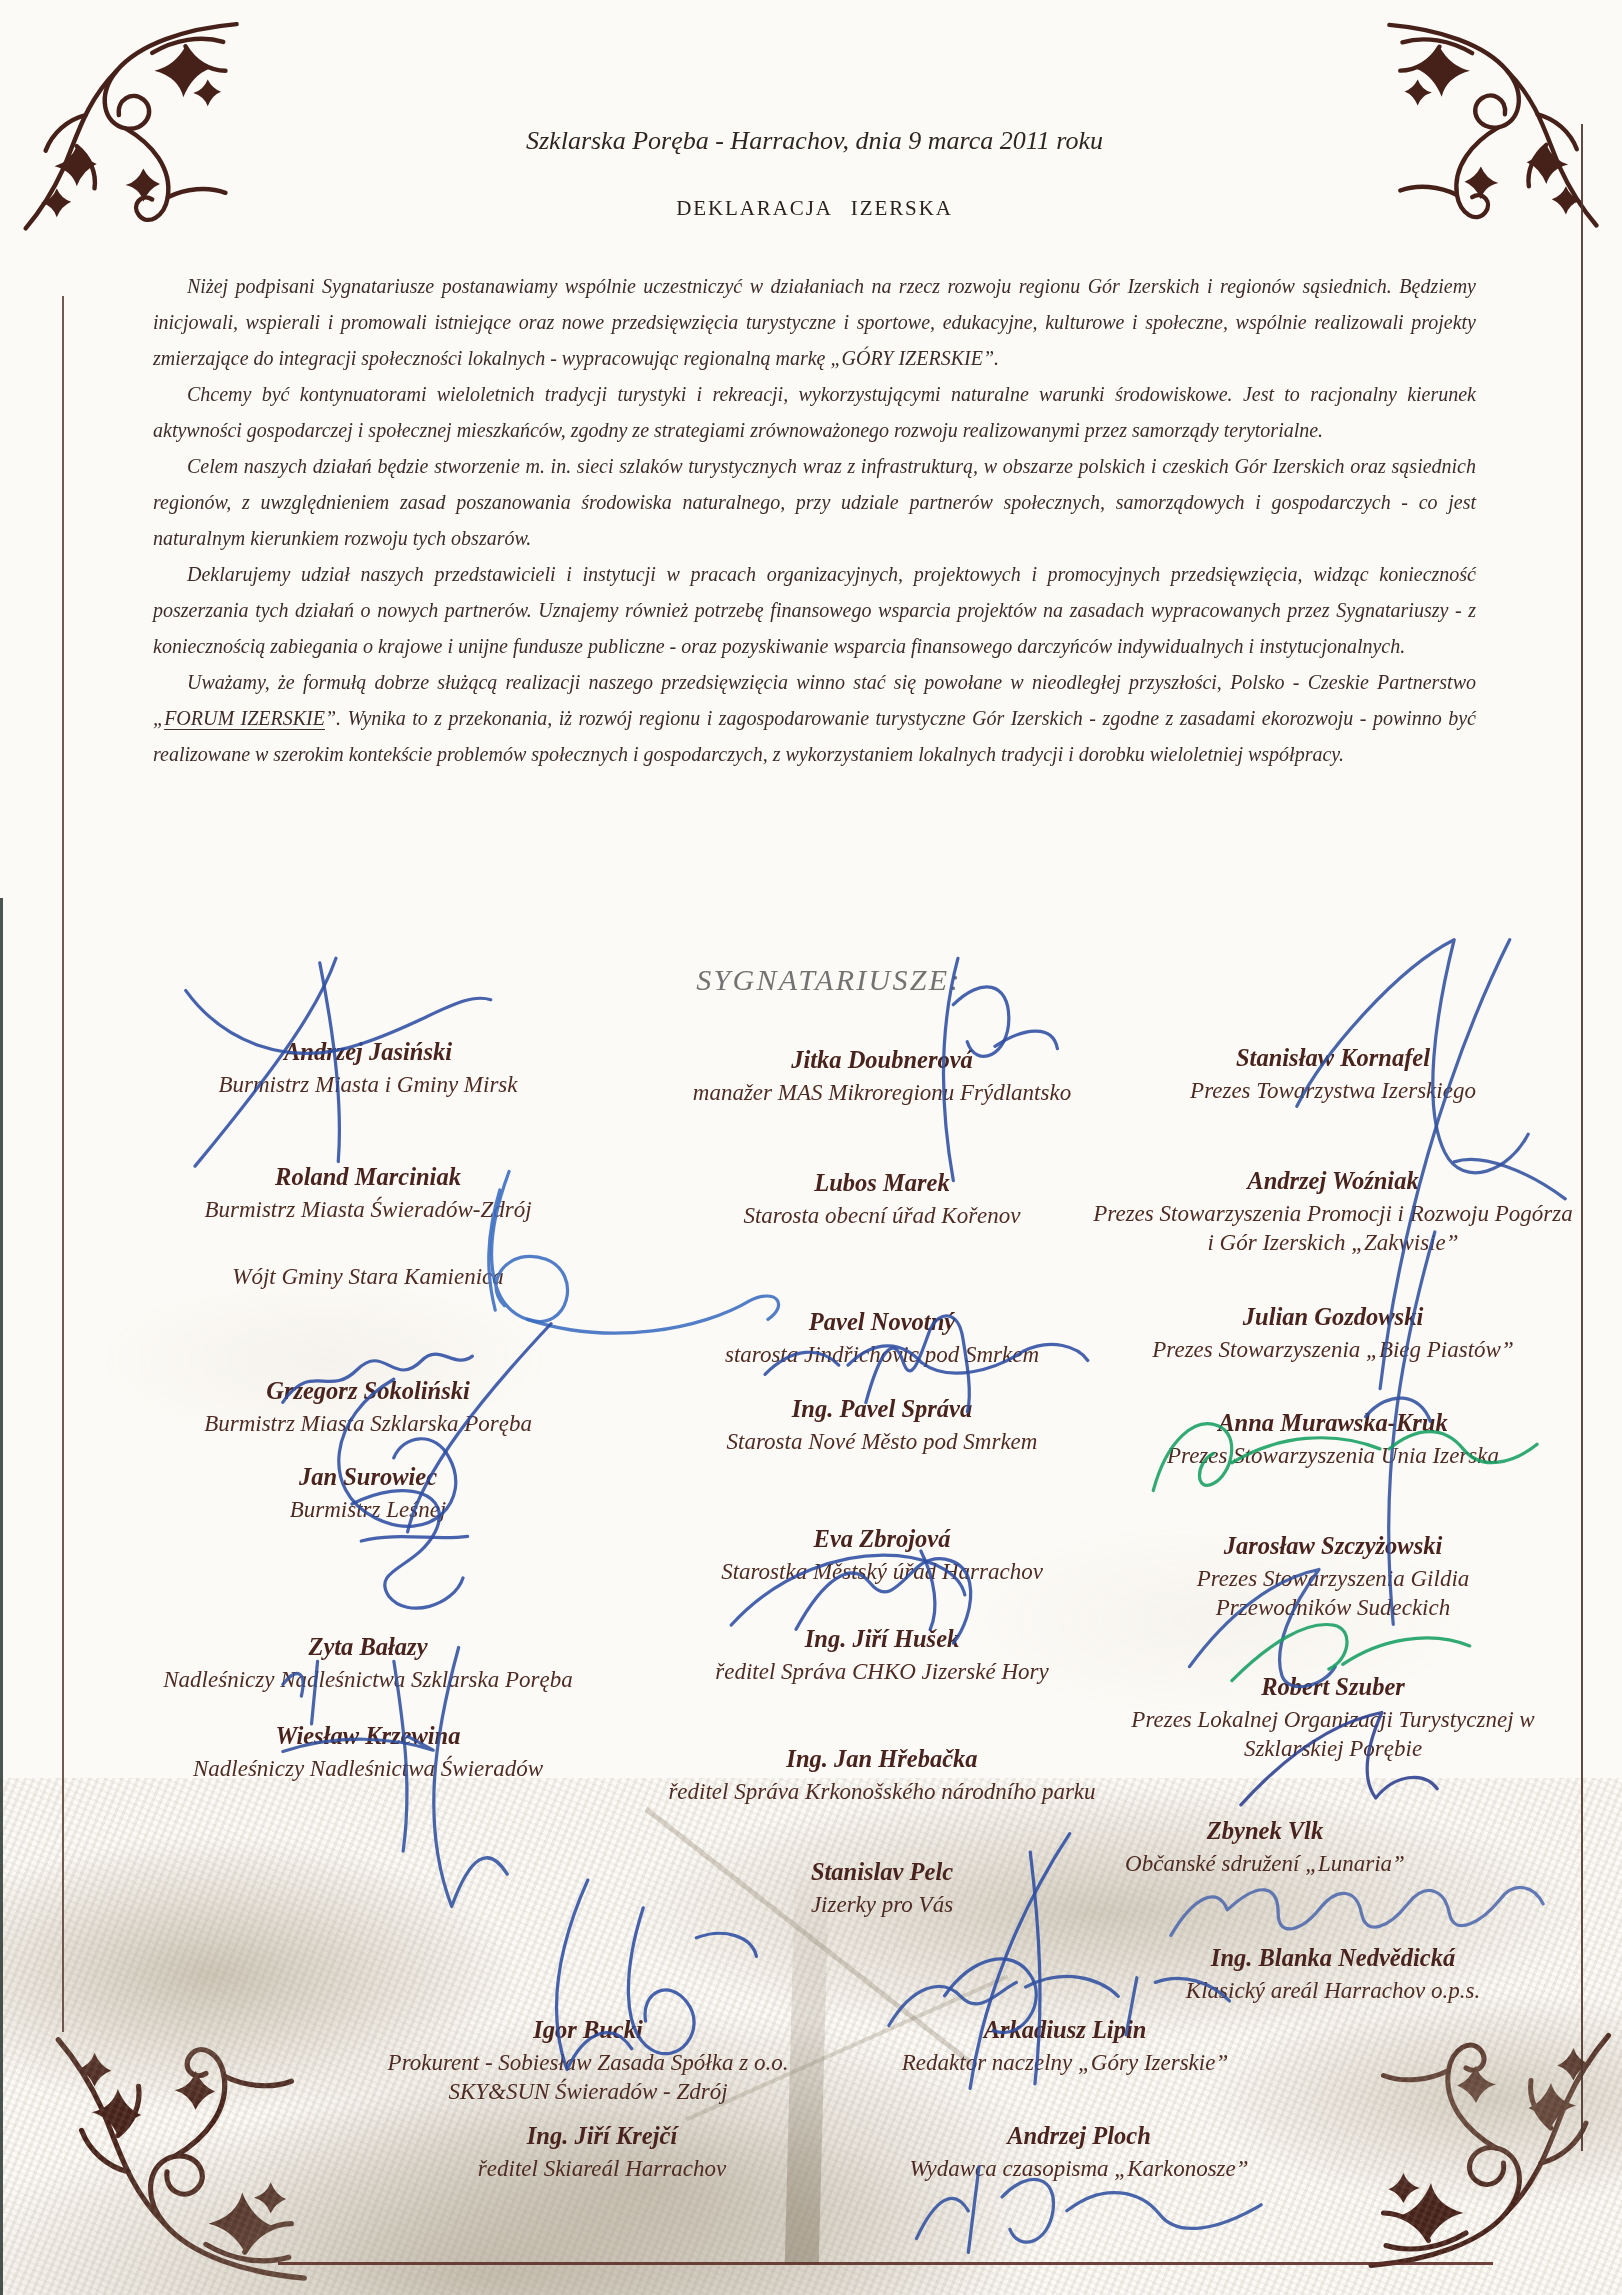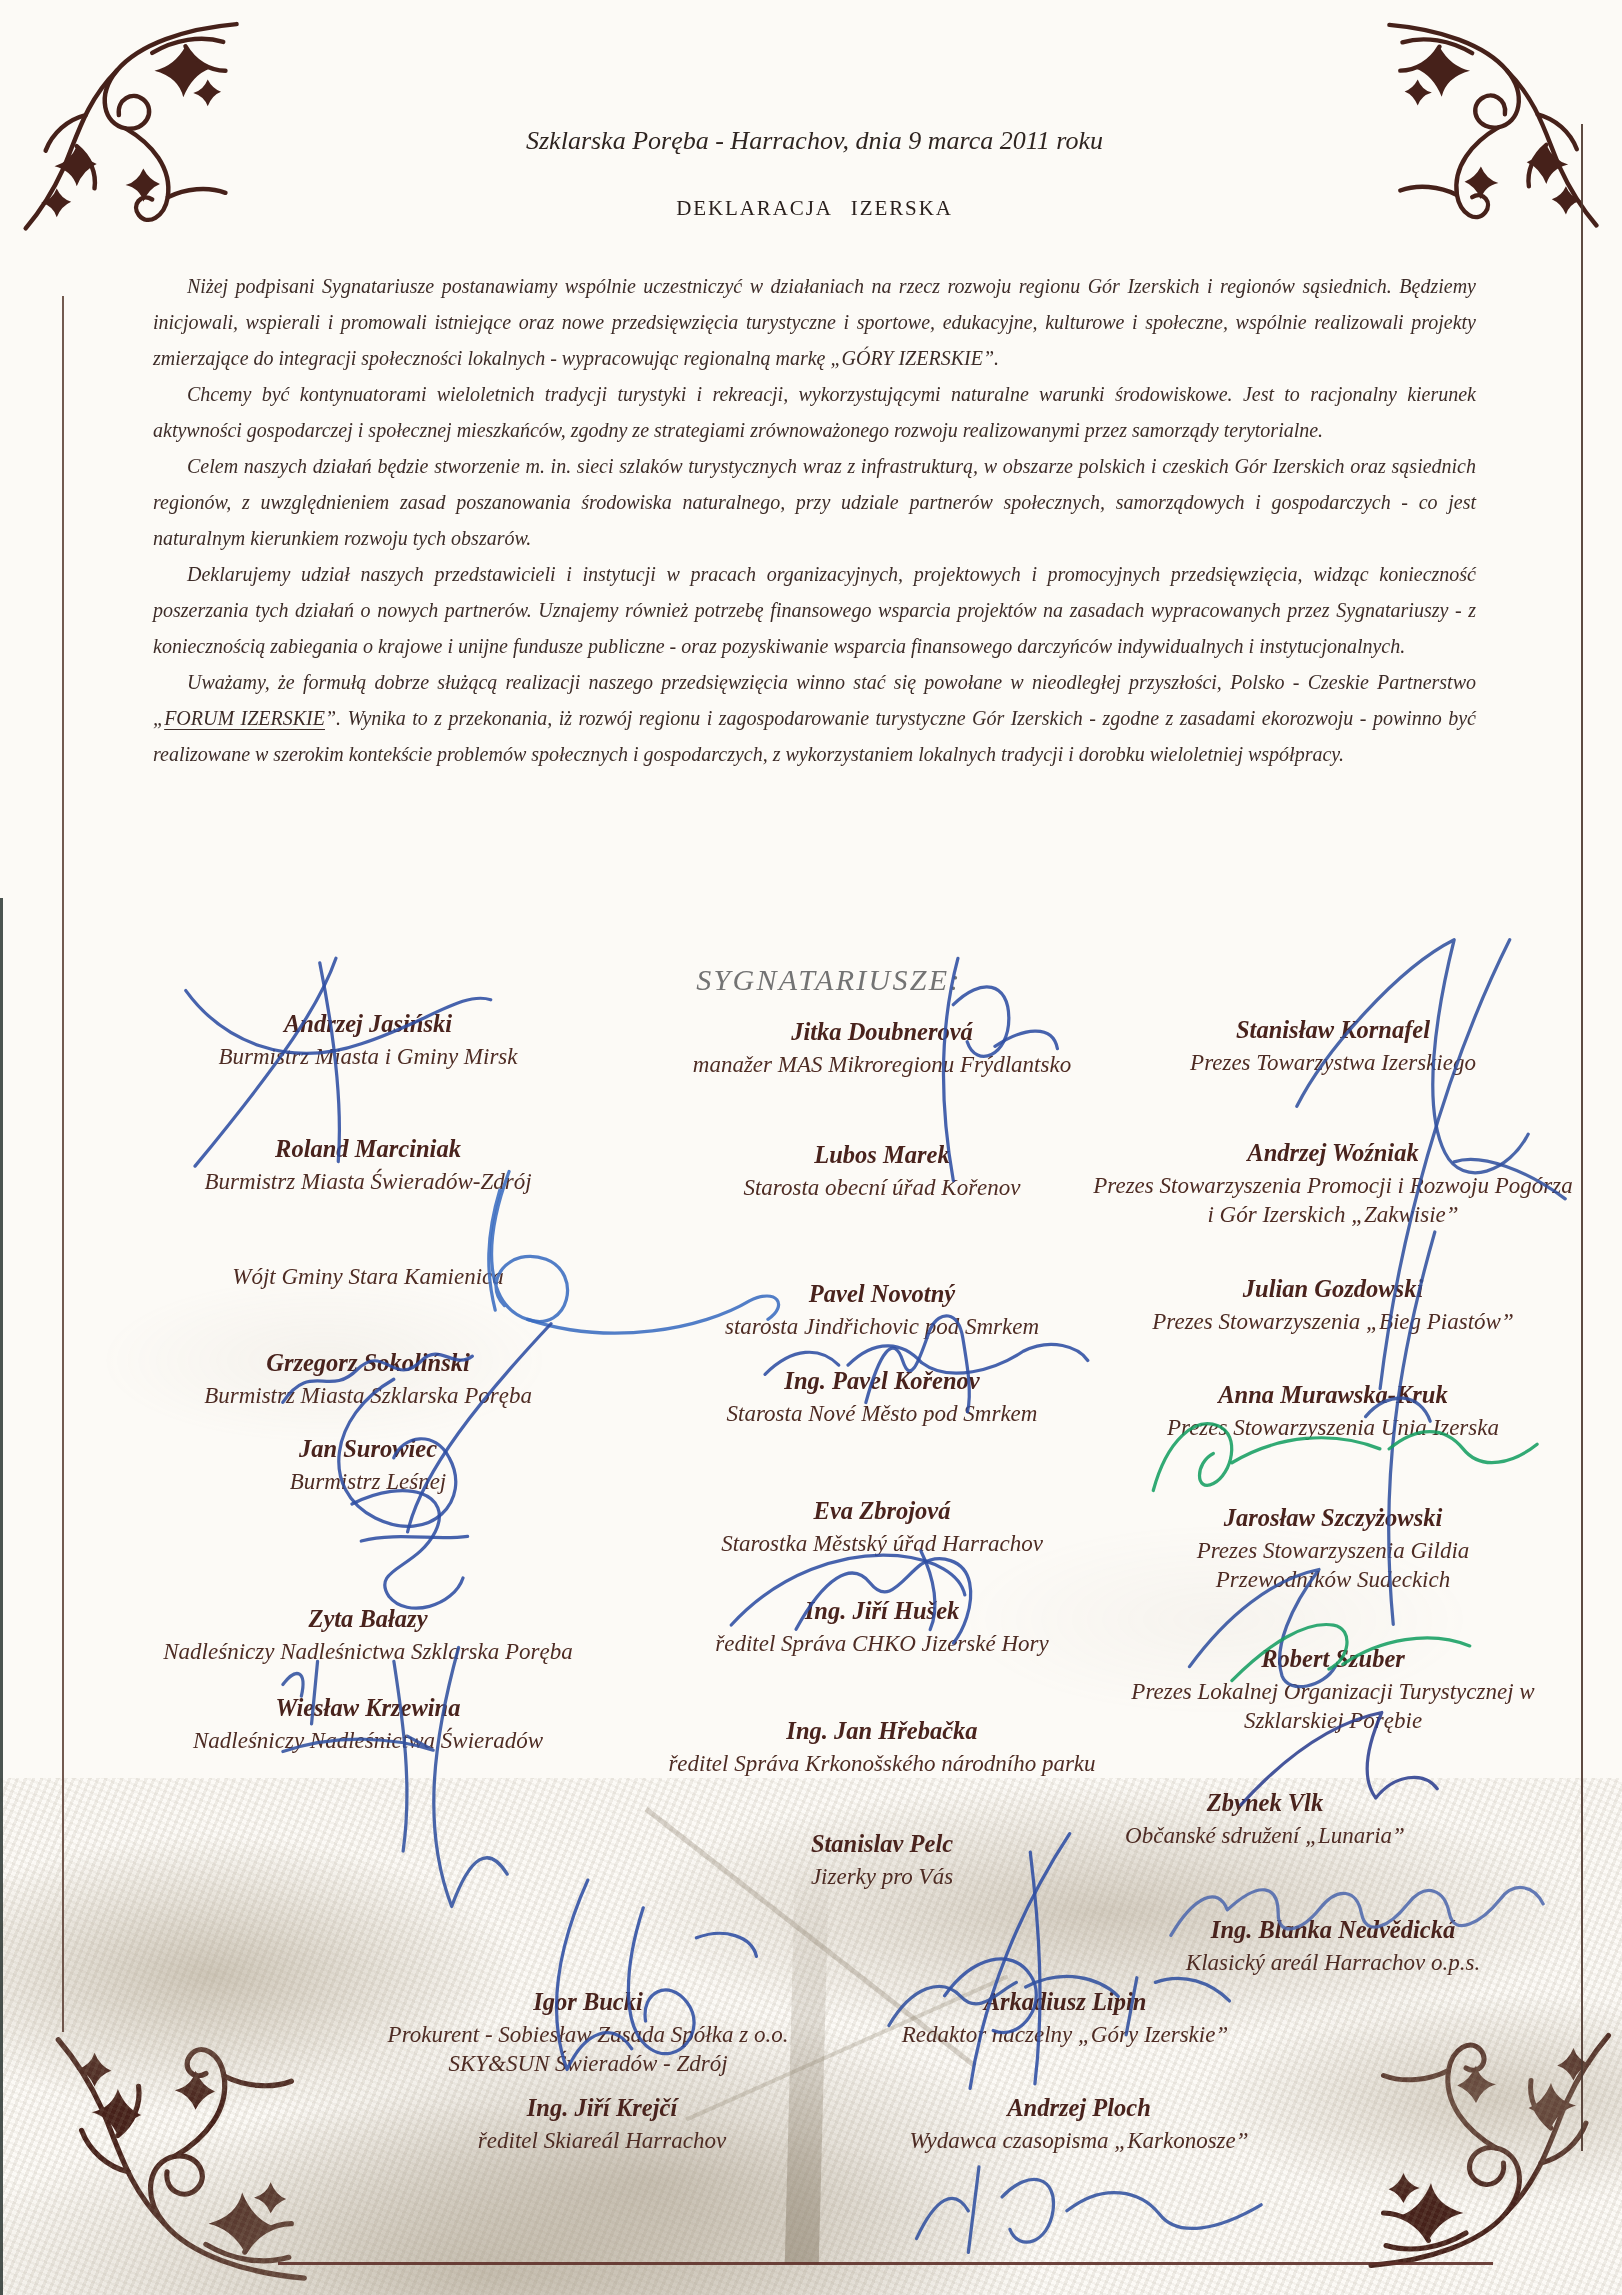--- a/index.html
+++ b/index.html
@@ -52,21 +52,21 @@
   .body-text p {
     margin:0; font-style:italic; font-size:20px; line-height:36px;
     text-align:justify; text-indent:34px;
   }
   .forum-underline { text-decoration:underline; text-decoration-thickness:1.4px; text-underline-offset:3.7px; }
   .sig-heading {
     position:absolute; left:829px; top:963px; transform:translateX(-50%);
     font-style:italic; font-size:30px; letter-spacing:2.3px; color:#737373; white-space:nowrap;
   }
   .sig { position:absolute; transform:translateX(-50%); width:532px; text-align:center; }
-  .sig-name  { font-size:24.5px; font-weight:bold; font-style:italic; color:#49231d; line-height:1.25; }
+  .sig-name  { font-size:24.5px; font-weight:bold; font-style:italic; color:#49231d; line-height:1.25;margin-top:28px; }
   .sig-title { font-size:23px; font-style:italic; color:#4e2c24; line-height:1.28; margin-top:1.9px; }
   
   .ink { position:absolute; overflow:visible; }
   .ink path { fill:none; stroke:currentColor; stroke-width:7px; stroke-linecap:round; stroke-linejoin:round; opacity:.88; }
 </style>
 </head>
 <body>
 
 <div class="page">
 
@@ -162,21 +162,21 @@
   </div>
   <div class="sig" style="left:882px;top:1140px">
     <div class="sig-name">Lubos Marek</div>
     <div class="sig-title">Starosta obecní úřad Kořenov</div>
   </div>
   <div class="sig" style="left:882px;top:1279px">
     <div class="sig-name">Pavel Novotný</div>
     <div class="sig-title">starosta Jindřichovic pod Smrkem</div>
   </div>
   <div class="sig" style="left:882px;top:1366px">
-    <div class="sig-name">Ing. Pavel Kořenov</div>
+    <div class="sig-name">Ing. Pavel Správa</div>
     <div class="sig-title">Starosta Nové Město pod Smrkem</div>
   </div>
   <div class="sig" style="left:882px;top:1496px">
     <div class="sig-name">Eva Zbrojová</div>
     <div class="sig-title">Starostka Městský úřad Harrachov</div>
   </div>
   <div class="sig" style="left:882px;top:1596px">
     <div class="sig-name">Ing. Jiří Hušek</div>
     <div class="sig-title">ředitel Správa CHKO Jizerské Hory</div>
   </div>

